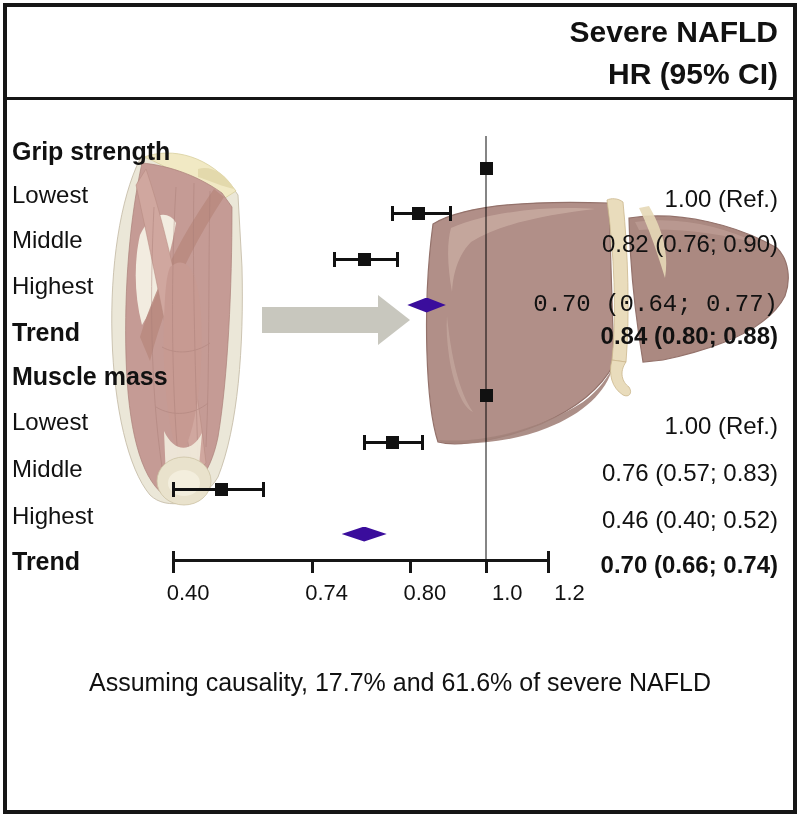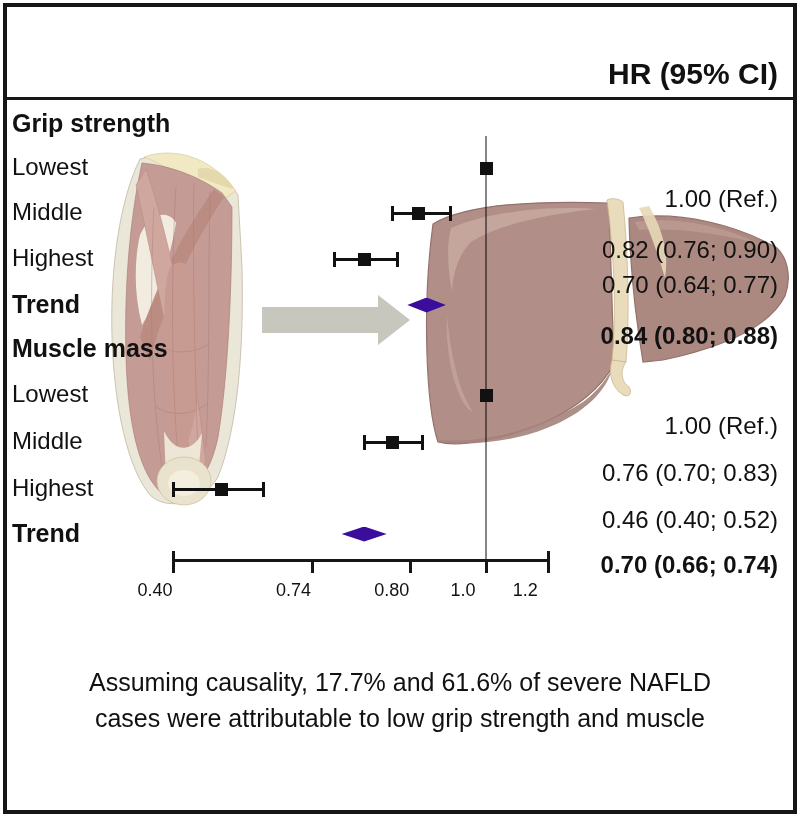--- a/index.html
+++ b/index.html
@@ -3,41 +3,42 @@
 <meta charset="utf-8">
 <style>
   html,body{margin:0;padding:0;background:#ffffff;}
   .figure{
     position:relative;width:800px;height:817px;background:#ffffff;
     font-family:"Liberation Sans", sans-serif;overflow:hidden;color:#111;
   }
   .frame{position:absolute;inset:3px;border:4px solid #161616;z-index:7;pointer-events:none;}
   .hdr{position:absolute;font-weight:bold;font-size:30px;white-space:nowrap;z-index:6;}
   .sep{position:absolute;left:7px;right:7px;top:97px;height:3px;background:#161616;z-index:6;}
-  .rlabel{position:absolute;left:12px;font-size:24px;white-space:nowrap;z-index:6;}
+  .rlabel{position:absolute;left:12px;font-size:24px;white-space:nowrap;z-index:6;margin-top:28px;}
   .rlabel.bold{font-weight:bold;font-size:25px;}
   .hrval{position:absolute;right:22px;font-size:24px;white-space:nowrap;z-index:6;margin-top:32px;}
   .hrval.bold{font-weight:bold;}
   .cibar{position:absolute;height:3px;background:#111;z-index:5;}
   .cicap{position:absolute;width:3px;height:15px;background:#111;z-index:5;}
   .sq{position:absolute;width:13px;height:13px;background:#111;z-index:5;}
   .diamond{position:absolute;height:15px;z-index:5;clip-path:polygon(0 50%,50% 0,100% 50%,50% 100%);}
   .refline{position:absolute;width:2.5px;background:rgba(0,0,0,0.48);z-index:3;}
   .axisline{position:absolute;height:3px;background:#161616;z-index:4;}
   .tick{position:absolute;width:3px;background:#161616;z-index:4;}
-  .ticklabel{position:absolute;width:72px;text-align:left;font-size:18px;z-index:4;}
+  .ticklabel{position:absolute;width:72px;text-align:right;font-size:22px;z-index:4;}
   .caption{position:absolute;left:40px;top:664px;width:720px;text-align:center;
            font-size:25px;line-height:36px;z-index:6;}
   svg.illu{position:absolute;z-index:1;}
 </style>
 </head>
 <body>
 
 <div class="figure">
 
+  <div class="hdr" style="right:22px;top:15px;">Severe NAFLD</div>
   <div class="hdr" style="right:22px;top:57px;">HR (95% CI)</div>
   <div class="sep"></div>
 
   <svg class="illu" style="left:106px;top:147px;" width="142" height="362" viewBox="0 0 142 362">
     <path fill="#ebe7d8" stroke="#c2b8a2" stroke-width="0.8" d="M34,12 C70,2 112,16 132,48 L136,120 C138,200 132,280 112,330 C96,358 60,364 44,348 C22,322 8,260 6,190 C4,120 14,52 34,12 Z"></path>
     <path fill="#f1e9c4" stroke="#d8cf9e" stroke-width="0.8" d="M38,10 C66,0 104,8 130,44 L108,58 C84,32 58,18 38,10 Z"></path>
     <path fill="#e3d9ac" d="M92,22 C104,18 120,26 128,42 C118,40 104,34 92,30 Z"></path>
     <path fill="#c59b95" stroke="#aa7f79" stroke-width="0.7" d="M36,16 C24,70 18,140 20,210 C22,280 34,330 58,348 C84,352 104,330 112,290 C122,230 126,140 126,60 L116,46 C88,26 58,18 36,16 Z"></path>
     <path fill="#f2ece0" d="M34,88 C44,66 62,62 70,76 C64,112 50,156 36,178 C28,148 28,114 34,88 Z"></path>
     <path fill="#b8897f" opacity="0.85" d="M118,50 C88,96 60,150 44,214 L34,190 C52,130 84,76 108,42 Z"></path>
@@ -77,40 +78,40 @@
   <div id="rows">
       <div class="rlabel bold" style="top: 109px;">Grip strength</div>
       <div class="rlabel" style="top: 153px;">Lowest</div>
       <div class="sq" style="left: 480.033px; top: 161.5px;"></div>
       <div class="hrval" style="top: 153px;">1.00 (Ref.)</div>
       <div class="rlabel" style="top: 198px;">Middle</div>
       <div class="cibar" style="left: 392.807px; width: 57.7432px; top: 211.5px;"></div>
       <div class="cicap" style="left: 391.307px; top: 205.5px;"></div>
       <div class="cicap" style="left: 449.05px; top: 205.5px;"></div>
       <div class="sq" style="left: 412.258px; top: 206.5px;"></div>
-      <div class="hrval" style="top: 204px;">0.82 (0.76; 0.90)</div>
+      <div class="hrval" style="top: 198px;">0.82 (0.76; 0.90)</div>
       <div class="rlabel" style="top: 244px;">Highest</div>
       <div class="cibar" style="left: 334.116px; width: 63.155px; top: 257.5px;"></div>
       <div class="cicap" style="left: 332.616px; top: 251.5px;"></div>
       <div class="cicap" style="left: 395.771px; top: 251.5px;"></div>
       <div class="sq" style="left: 358.221px; top: 252.5px;"></div>
-      <div class="hrval" style="top: 239px;">0.70 (0.64; 0.77)</div>
+      <div class="hrval" style="top: 259px; font-family: Liberation Mono, monospace;">0.70 (0.64; 0.77)</div>
       <div class="rlabel bold" style="top: 290px;">Trend</div>
       <div class="diamond" style="left: 407.325px; width: 38.5505px; top: 297.5px; background: rgb(58, 13, 156);"></div>
       <div class="hrval bold" style="top: 290px;">0.84 (0.80; 0.88)</div>
       <div class="rlabel bold" style="top: 334px;">Muscle mass</div>
       <div class="rlabel" style="top: 380px;">Lowest</div>
       <div class="sq" style="left: 480.033px; top: 388.5px;"></div>
       <div class="hrval" style="top: 380px;">1.00 (Ref.)</div>
       <div class="rlabel" style="top: 427px;">Middle</div>
       <div class="cibar" style="left: 364.721px; width: 58.1766px; top: 440.5px;"></div>
       <div class="cicap" style="left: 363.221px; top: 434.5px;"></div>
       <div class="cicap" style="left: 421.398px; top: 434.5px;"></div>
       <div class="sq" style="left: 386.307px; top: 435.5px;"></div>
-      <div class="hrval" style="top: 427px;">0.76 (0.70; 0.83)</div>
+      <div class="hrval" style="top: 427px;">0.76 (0.57; 0.83)</div>
       <div class="rlabel" style="top: 474px;">Highest</div>
       <div class="cibar" style="left: 173.6px; width: 89.6031px; top: 487.5px;"></div>
       <div class="cicap" style="left: 172.1px; top: 481.5px;"></div>
       <div class="cicap" style="left: 261.703px; top: 481.5px;"></div>
       <div class="sq" style="left: 214.832px; top: 482.5px;"></div>
       <div class="hrval" style="top: 474px;">0.46 (0.40; 0.52)</div>
       <div class="rlabel bold" style="top: 519px;">Trend</div>
       <div class="diamond" style="left: 341.626px; width: 45.0736px; top: 526.5px; background: rgb(58, 13, 156);"></div>
       <div class="hrval bold" style="top: 519px;">0.70 (0.66; 0.74)</div>
     </div>
@@ -124,17 +125,16 @@
       <div class="tick" style="left: 408.825px; top: 558.5px; height: 14px;"></div>
       <div class="ticklabel" style="left: 374.325px; top: 580px;">0.80</div>
       <div class="tick" style="left: 485.033px; top: 558.5px; height: 14px;"></div>
       <div class="ticklabel" style="left: 450.533px; top: 580px;">1.0</div>
       <div class="tick" style="left: 547.3px; top: 550.5px; height: 22px;"></div>
       <div class="ticklabel" style="left: 512.8px; top: 580px;">1.2</div>
     </div>
 
   <div class="caption">
     <div>Assuming causality, 17.7% and 61.6% of severe NAFLD</div>
-    <div>cases were attributable to low grip strength and muscle</div>
   </div>
 
   <div class="frame"></div>
 </div>
 
 </body></html>

